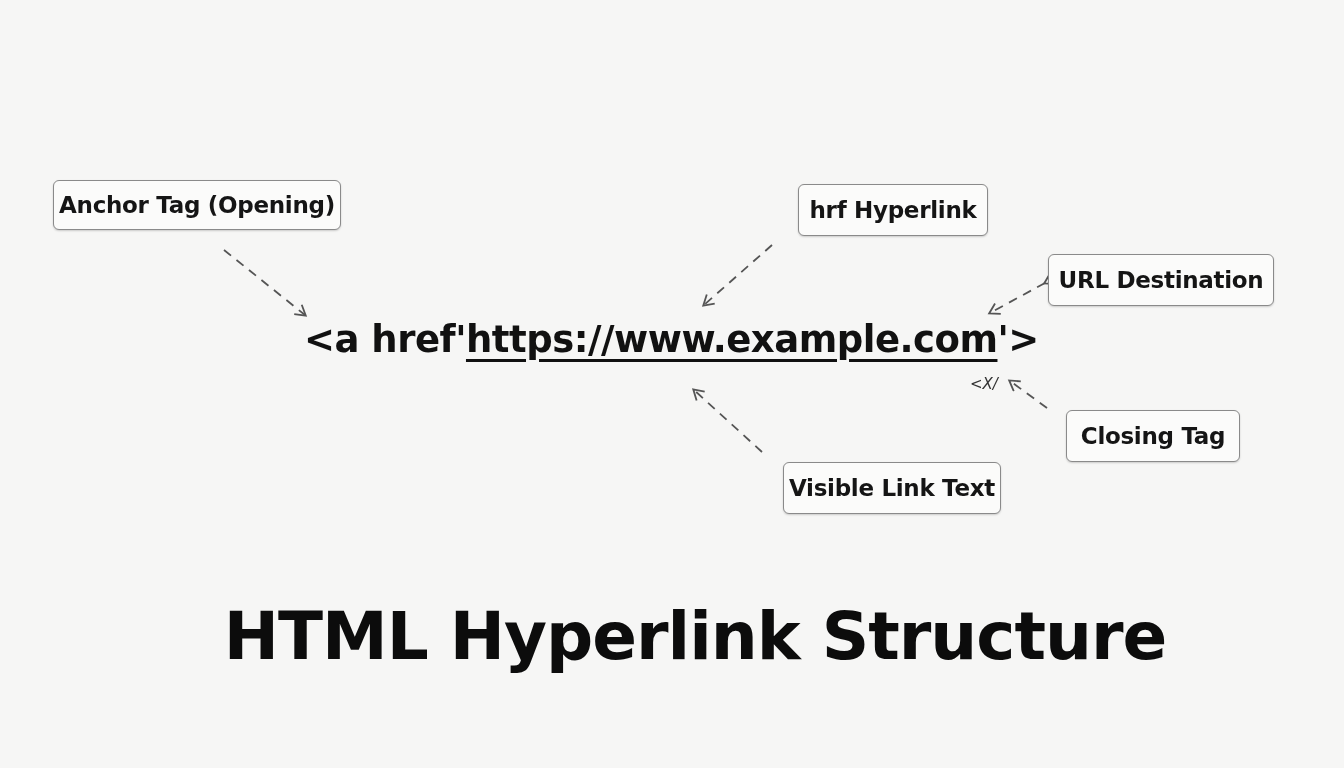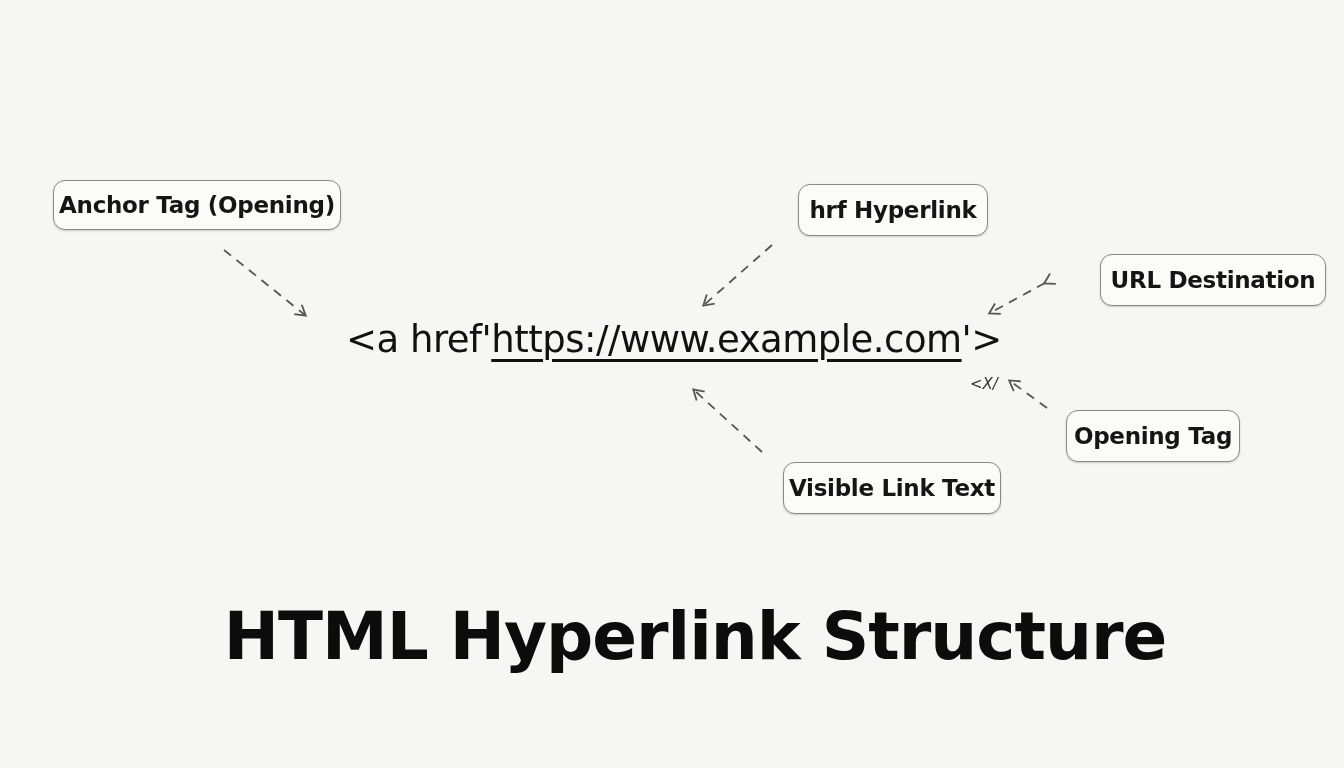--- a/index.html
+++ b/index.html
@@ -7,40 +7,39 @@
     width: 1344px; height: 768px; overflow: hidden;
     background: #f6f6f5;
     position: relative;
     font-family: "DejaVu Sans", sans-serif;
     color: #111;
   }
   .label-box {
     position: absolute;
     background: #fbfbfa;
     border: 1.5px solid #8a8a8a;
-    border-radius: 12px;
+    border-radius: 6px;
     box-shadow: 0 1px 2px rgba(0,0,0,0.18);
     font-family: "DejaVu Sans", sans-serif;
     font-weight: bold;
     font-size: 23px;
     color: #151515;
     display: flex; align-items: center; justify-content: center;
     white-space: nowrap;
     letter-spacing: -0.3px;
   }
   .code-line {
     position: absolute;
     left: 304px; top: 318px;
     font-family: "DejaVu Sans", sans-serif;
-    font-weight: normal;
+    font-weight: bold;
     font-size: 37px;
     color: #111;
     white-space: nowrap;
     letter-spacing: -0.5px;
-    margin-left: 42px;
   }
   .code-line .url {
     text-decoration: underline;
     text-decoration-thickness: 3px;
     text-underline-offset: 7px;
   }
   .closing-glyph {
     position: absolute;
     left: 970px; top: 375px;
     font-family: "DejaVu Sans", sans-serif;
@@ -82,26 +81,26 @@
 </svg>
 
 <div class="label-box" style="left:53px; top:180px; width:286px; height:48px;">
   <span>Anchor Tag (Opening)</span>
 </div>
 
 <div class="label-box" style="left:798px; top:184px; width:188px; height:50px;">
   <span>hrf Hyperlink</span>
 </div>
 
-<div class="label-box" style="left:1100px; top:254px; width:224px; height:50px;">
+<div class="label-box" style="left:1048px; top:254px; width:224px; height:50px;">
   <span>URL Destination</span>
 </div>
 
 <div class="label-box" style="left:1066px; top:410px; width:172px; height:50px;">
-  <span>Opening Tag</span>
+  <span>Closing Tag</span>
 </div>
 
 <div class="label-box" style="left:783px; top:462px; width:216px; height:50px;justify-content:center;">
   <span>Visible Link Text</span>
 </div>
 
 <div class="code-line">
   <span>&lt;a href'</span><span class="url">https://www.example.com</span><span>'&gt;</span>
 </div>
 

